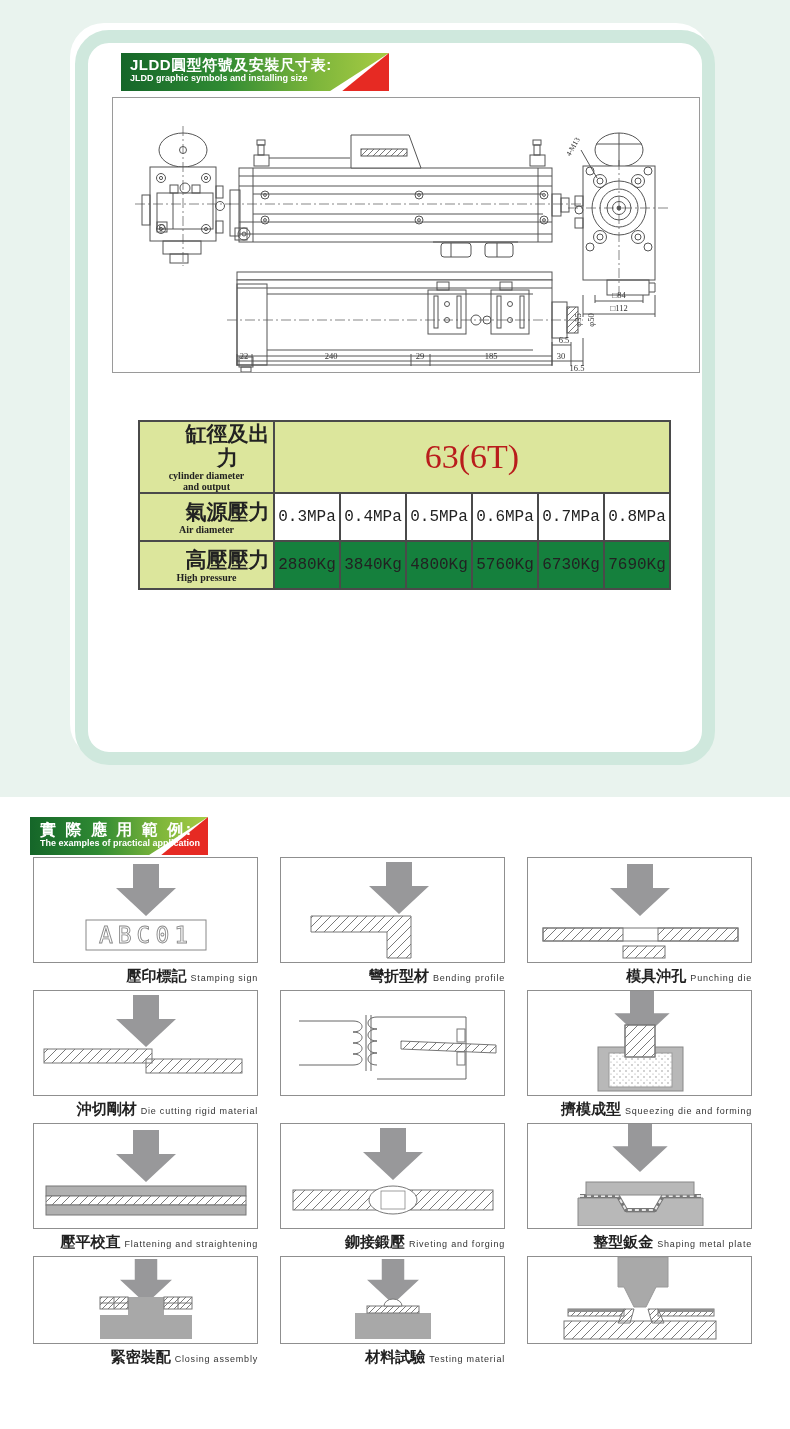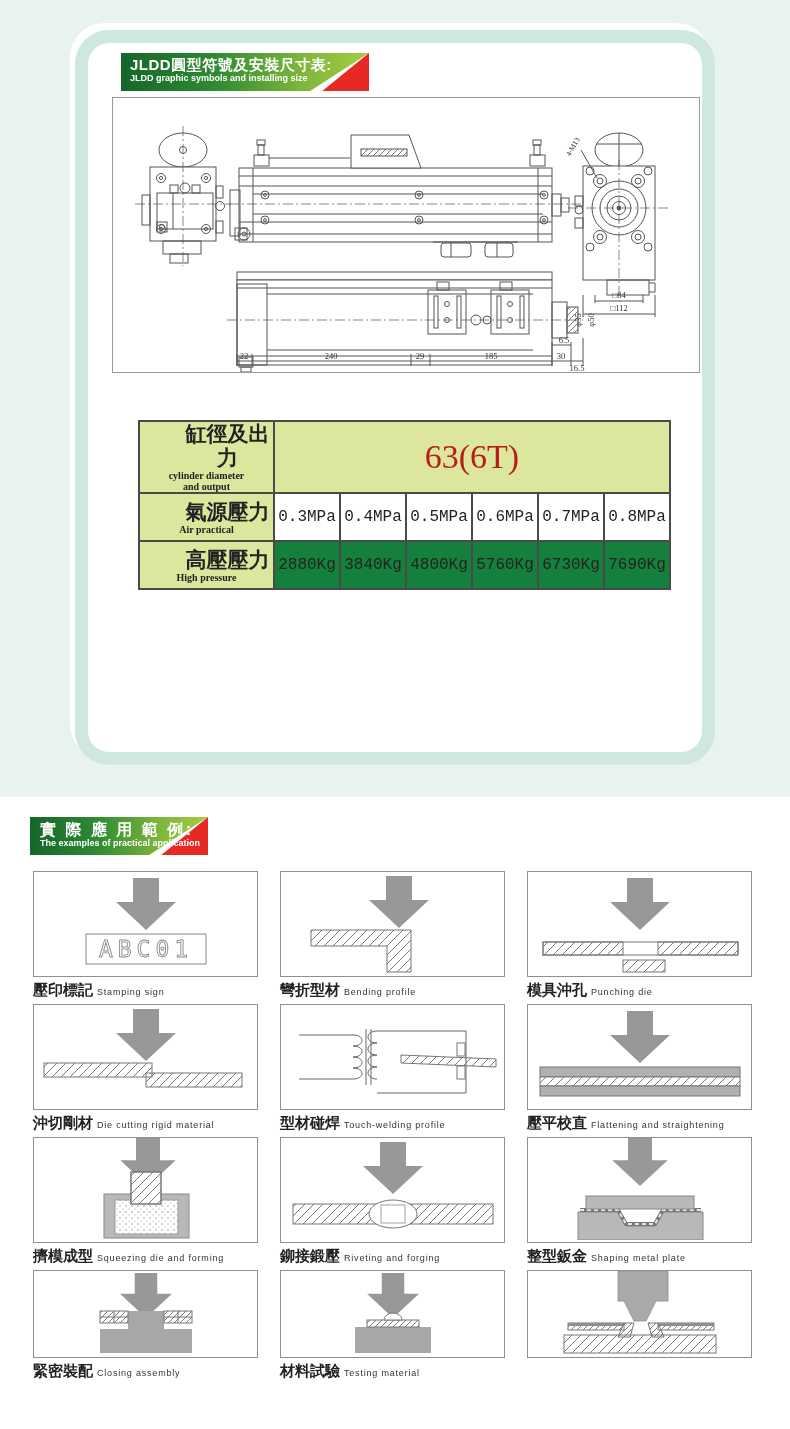--- a/index.html
+++ b/index.html
@@ -20,21 +20,21 @@
     background:linear-gradient(90deg,#156629 0%,#2f8a33 38%,#7cb53b 72%,#a8cc44 100%);
     color:#fff;position:relative;box-sizing:border-box;overflow:hidden;
   }
   .banner .txt{position:relative;z-index:3;display:block;}
   .banner .zh{font-size:15px;font-weight:bold;letter-spacing:0.5px;line-height:17px;white-space:nowrap;}
   .banner .en{font-size:9px;font-weight:bold;line-height:11px;white-space:nowrap;}
   .tri-white{position:absolute;right:0;top:0;bottom:0;width:64px;background:#ffffff;
     clip-path:polygon(100% 0,100% 100%,8% 100%);z-index:1;}
   .tri-red{position:absolute;right:0;top:0;bottom:0;width:57px;background:#e62a23;
     clip-path:polygon(100% 0,100% 100%,18% 100%);z-index:2;}
-  .banner1{position:absolute;left:33px;top:10px;width:248px;height:38px;padding:3px 0 0 9px;}
+  .banner1{position:absolute;left:33px;top:10px;width:268px;height:38px;padding:3px 0 0 9px;}
   .banner2{margin-left:30px;width:178px;height:38px;padding:4px 0 0 10px;}
   .banner2 .zh{font-size:16px;letter-spacing:2.5px;}
   
   .drawing-box{
     position:absolute;left:24px;top:54px;width:588px;height:276px;
     border:1px solid #9a9a9a;box-sizing:border-box;background:#fff;
   }
   .drawing-box svg{display:block;}
   
   .spec-table{position:absolute;left:50px;top:377px;border-collapse:collapse;table-layout:fixed;}
@@ -42,25 +42,25 @@
   .label-cell{background:#dce69c;width:133px;}
   .zh-label{display:block;font-family:"Liberation Serif",serif;font-weight:bold;font-size:21px;color:#222;line-height:24px;padding-left:42px;}
   .en-label{display:block;font-family:"Liberation Serif",serif;font-weight:bold;font-size:10px;color:#222;line-height:11px;}
   .value-big{background:#dce69c;font-family:"Liberation Serif",serif;font-size:34px;color:#b91c1c;}
   .r1{height:70px;}
   .r23{height:48px;}
   .data-cell{width:64px;font-family:Liberation Mono, monospace;font-size:16px;color:#222;background:#fff;}
   tr.grayrow .data-cell{background:#15803d;}
   
   .apps-area{background:#fff;padding-top:20px;}
-  .grid{display:grid;grid-template-columns:repeat(3,225px);column-gap:22px;margin:16px 0 0 33px;}
+  .grid{display:grid;grid-template-columns:repeat(3,225px);column-gap:22px;margin:2px 0 0 33px;}
   .panel{margin-bottom:3px;}
   .panel-box{height:104px;border:1px solid #8f8f8f;background:#fff;box-sizing:content-box;}
   .panel.short .panel-box{height:86px;}
-  .panel-caption{text-align:left;padding:4px 0 1px;white-space:nowrap;}
+  .panel-caption{text-align:right;padding:4px 0 1px;white-space:nowrap;}
   .cap-zh{font-size:15px;font-weight:bold;color:#222;}
   .cap-en{font-size:9px;color:#333;letter-spacing:0.8px;margin-left:4px;}
 </style>
 </head>
 <body>
 
 <svg width="0" height="0" style="position:absolute" aria-hidden="true">
   <defs>
     <pattern id="hA" patternUnits="userSpaceOnUse" width="9" height="9">
       <path d="M-1,10 L10,-1" stroke="#7a7a7a" stroke-width="1" fill="none"></path>
@@ -266,21 +266,21 @@
         <td class="label-cell">
           <span class="zh-label">缸徑及出力</span>
           <span class="en-label">cylinder diameter</span>
           <span class="en-label">and output</span>
         </td>
         <td class="value-big" colspan="6">63(6T)</td>
       </tr>
       <tr class="r23">
         <td class="label-cell">
           <span class="zh-label">氣源壓力</span>
-          <span class="en-label">Air practical</span>
+          <span class="en-label">Air diameter</span>
         </td>
         <td class="data-cell">0.3MPa</td>
         <td class="data-cell">0.4MPa</td>
         <td class="data-cell">0.5MPa</td>
         <td class="data-cell">0.6MPa</td>
         <td class="data-cell">0.7MPa</td>
         <td class="data-cell">0.8MPa</td>
       </tr>
       <tr class="r23 grayrow">
         <td class="label-cell">
@@ -373,53 +373,50 @@
             <line x1="85" y1="24" x2="85" y2="80"></line>
             <line x1="90" y1="24" x2="90" y2="80"></line>
             <path d="M96,26 c-12,0 -12,12 0,12 c-12,0 -12,12 0,12 c-12,0 -12,12 0,12 c-12,0 -12,12 0,12"></path>
             <path d="M96,26 H185 V88 H96"></path>
           </g>
           <polygon points="120,50 215,54 215,62 120,58" fill="url(#hA)" stroke="#777"></polygon>
           <rect x="176" y="38" width="8" height="13" fill="#fff" stroke="#777"></rect>
           <rect x="176" y="61" width="8" height="13" fill="#fff" stroke="#777"></rect>
         </svg>
       </div>
-      <div class="panel-caption">
-        <span class="cap-zh">型材碰焊</span><span class="cap-en">Touch-welding profile</span>
-      </div>
-    </div>
-
-    <div class="panel">
-      <div class="panel-box">
-        <svg viewBox="0 0 223 102" width="223" height="102">
-          <use href="#arrow" x="82" y="6" width="60" height="52"></use>
-          <rect x="12" y="62" width="200" height="10" fill="#b0b0b0" stroke="#777"></rect>
-          <rect x="12" y="72" width="200" height="9" fill="#fff" stroke="#777"></rect>
-          <rect x="12" y="72" width="200" height="9" fill="url(#hA)"></rect>
-          <rect x="12" y="81" width="200" height="10" fill="#b0b0b0" stroke="#777"></rect>
-        </svg>
-      </div>
-      <div class="panel-caption">
-        <span class="cap-zh">壓平校直</span><span class="cap-en">Flattening and straightening</span>
-      </div>
     </div>
 
     <div class="panel">
       <div class="panel-box">
         <svg viewBox="0 0 223 102" width="223" height="102">
           <use href="#arrow" x="84" y="0" width="60" height="48"></use>
           <rect x="70" y="56" width="85" height="44" fill="#b8b8b8" stroke="#888"></rect>
           <rect x="81" y="62" width="63" height="34" fill="#fff" stroke="#999"></rect>
           <rect x="81" y="62" width="63" height="34" fill="url(#dots)"></rect>
           <rect x="97" y="34" width="30" height="32" fill="#fff" stroke="#777"></rect>
           <rect x="97" y="34" width="30" height="32" fill="url(#hA)" stroke="#777"></rect>
         </svg>
       </div>
       <div class="panel-caption">
         <span class="cap-zh">擠模成型</span><span class="cap-en">Squeezing die and forming</span>
+      </div>
+    </div>
+
+    <div class="panel">
+      <div class="panel-box">
+        <svg viewBox="0 0 223 102" width="223" height="102">
+          <use href="#arrow" x="82" y="6" width="60" height="52"></use>
+          <rect x="12" y="62" width="200" height="10" fill="#b0b0b0" stroke="#777"></rect>
+          <rect x="12" y="72" width="200" height="9" fill="#fff" stroke="#777"></rect>
+          <rect x="12" y="72" width="200" height="9" fill="url(#hA)"></rect>
+          <rect x="12" y="81" width="200" height="10" fill="#b0b0b0" stroke="#777"></rect>
+        </svg>
+      </div>
+      <div class="panel-caption">
+        <span class="cap-zh">壓平校直</span><span class="cap-en">Flattening and straightening</span>
       </div>
     </div>
 
     <div class="panel">
       <div class="panel-box">
         <svg viewBox="0 0 223 102" width="223" height="102">
           <use href="#arrow" x="82" y="4" width="60" height="52"></use>
           <rect x="12" y="66" width="200" height="20" fill="url(#hA)" stroke="#777"></rect>
           <ellipse cx="112" cy="76" rx="24" ry="14" fill="#fff" stroke="#777"></ellipse>
           <rect x="100" y="67" width="24" height="18" fill="#fff" stroke="#777" stroke-width="0.7"></rect>

